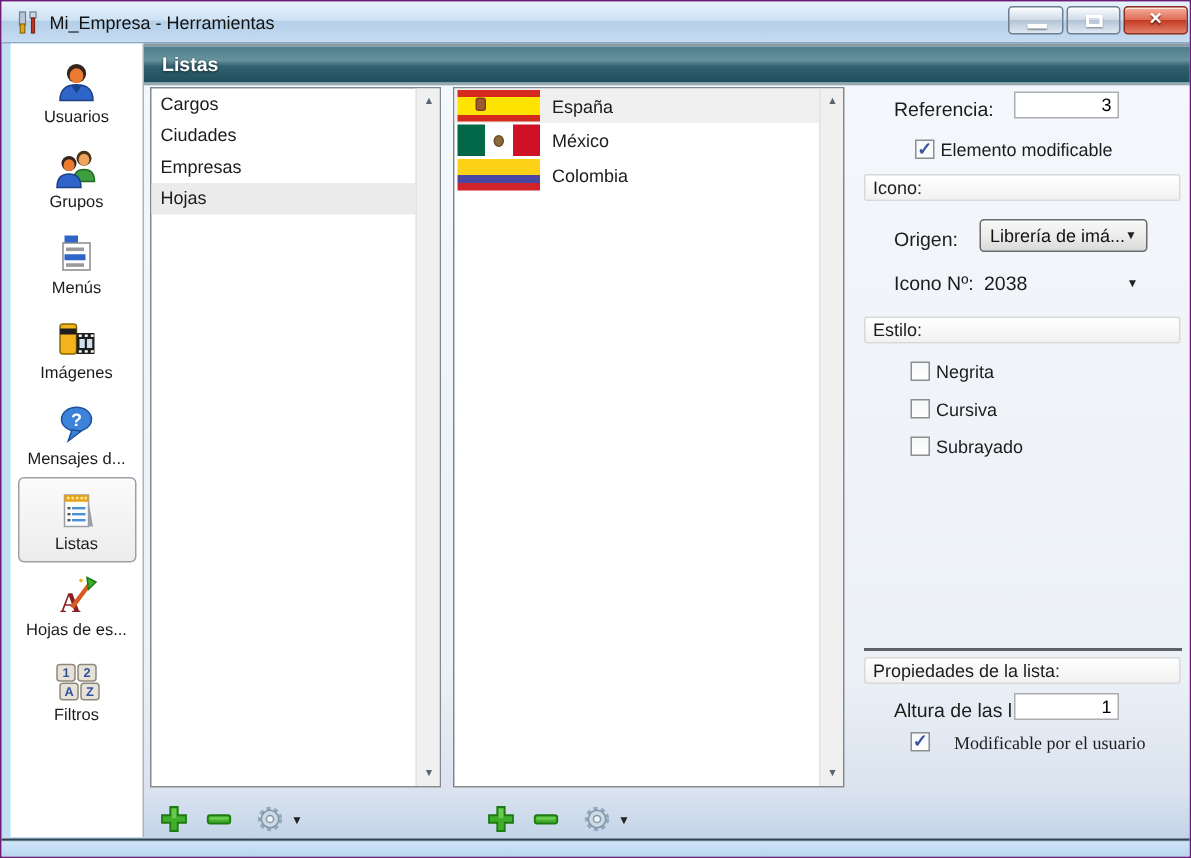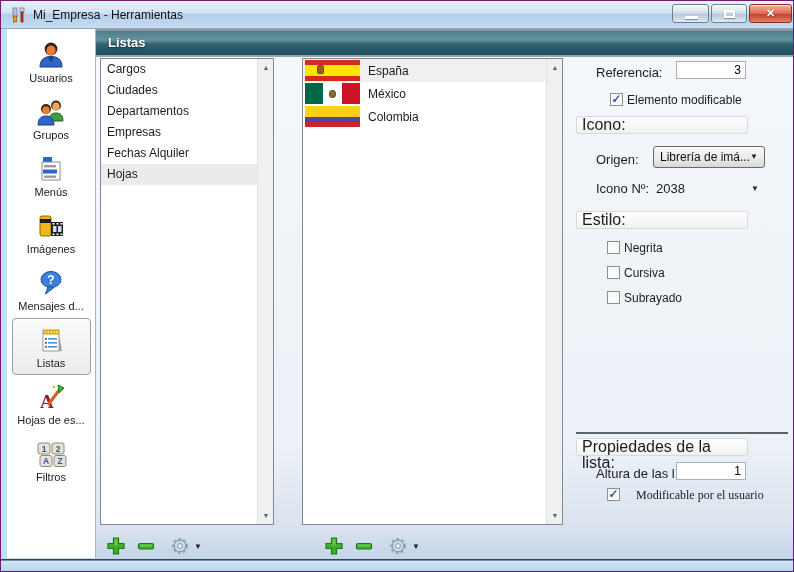--- a/index.html
+++ b/index.html
@@ -41,21 +41,21 @@
     border-top:2px solid #8e9ba0; border-bottom:2px solid #98a8ac;
     background:linear-gradient(180deg,#4e7d8b 0%,#67929e 38%,#32616f 55%,#1e4f5d 100%); }
   .header-title { position:absolute; left:12px; top:4px; font-size:13px; font-weight:bold;
     color:#fff; text-shadow:0 1px 2px rgba(0,0,0,.6); }
 
   
   .content { left:95px; top:56px; width:699px; height:502px;
     background:linear-gradient(180deg,#f4f7fb 0%,#ecf1f7 78%,#d9e2ee 94%,#c3d4e8 100%); }
 
   .panel { position:absolute; background:#fff; border:1px solid #828790; }
-  .panel-list1 { left:4px; top:1px; width:174px; height:467px; }
+  .panel-list1 { left:4px; top:1px; width:194px; height:467px; }
   .panel-list2 { left:206px; top:1px; width:261px; height:467px; }
 
   .scrollbar { position:absolute; right:0; top:0; bottom:0; width:16px; background:#f0f0f0;
     border-left:1px solid #e2e2e2; }
   .scroll-arrow { position:absolute; left:0; width:16px; text-align:center; font-size:7px; color:#5a6570; }
   .scroll-arrow.up { top:5px; } .scroll-arrow.down { bottom:5px; }
 
   .lrow { height:21px; line-height:21px; font-size:12px; color:#1c1c1c; padding-left:6px;
     margin-right:16px; white-space:nowrap; overflow:hidden; }
   .lrow.selected { background:#ebebeb; }
@@ -76,23 +76,23 @@
   
   .tool { position:absolute; top:479px; }
   .tbtn { position:absolute; top:0; width:20px; height:20px; }
   .tarrow { position:absolute; font-size:8px; color:#222; top:6px; }
 
   
   .props { position:absolute; left:472px; top:0; width:227px; height:502px; }
   .plabel { position:absolute; font-size:13px; color:#1c1c1c; white-space:nowrap; }
   .pinput { position:absolute; width:70px; height:18px; border:1px solid #abadb3; background:#fff;
     font-family:"Liberation Sans",sans-serif; font-size:12px; text-align:right; padding-right:4px; }
-  .section-bar { position:absolute; left:8px; width:172px; height:18px;
+  .section-bar { position:absolute; left:8px; width:211px; height:18px;
     background:linear-gradient(180deg,#ffffff,#f1f1f1); border:1px solid #d9d9d9; border-radius:2px;
-    font-size:16px; color:#1c1c1c; line-height:16px; padding-left:5px; }
+    font-size:12px; color:#1c1c1c; line-height:16px; padding-left:5px; }
   .checkbox { position:absolute; width:13px; height:13px; background:linear-gradient(180deg,#f6f8f9,#fdfdfd);
     border:1px solid #8e8f8f; font-size:12px; font-weight:bold; color:#3d55a5;
     line-height:11px; text-align:center; }
   .cb-label { position:absolute; font-size:12px; color:#1c1c1c; white-space:nowrap; }
   .combo { position:absolute; height:22px; border:1px solid #696969; border-radius:3px;
     background:linear-gradient(180deg,#f8f8f8 0%,#ebebeb 55%,#d9d9d9 100%);
     box-shadow:inset 0 1px 0 #fff; font-size:12px; color:#111; line-height:20px; padding-left:6px; }
   .combo .drop { position:absolute; right:6px; top:0; font-size:8px; color:#222; line-height:20px; }
   .flat-drop { position:absolute; font-size:8px; color:#222; }
   .sep-line { position:absolute; left:8px; width:212px; height:2px; background:#5f6266; }
@@ -233,23 +233,21 @@
 
   <div class="abs header">
     <span class="header-title">Listas</span>
   </div>
 
   <div class="abs content">
 
     <div class="panel panel-list1">
       <div class="lrow"><span>Cargos</span></div>
       <div class="lrow"><span>Ciudades</span></div>
-      <div class="lrow"><span>Departamentos</span></div>
       <div class="lrow"><span>Empresas</span></div>
-      <div class="lrow"><span>Fechas Alquiler</span></div>
       <div class="lrow selected"><span>Hojas</span></div>
       <div class="scrollbar">
         <span class="scroll-arrow up">▲</span>
         <span class="scroll-arrow down">▼</span>
       </div>
     </div>
 
     <div class="panel panel-list2">
       <div class="frow selected">
         <span class="flag flag-spain">

